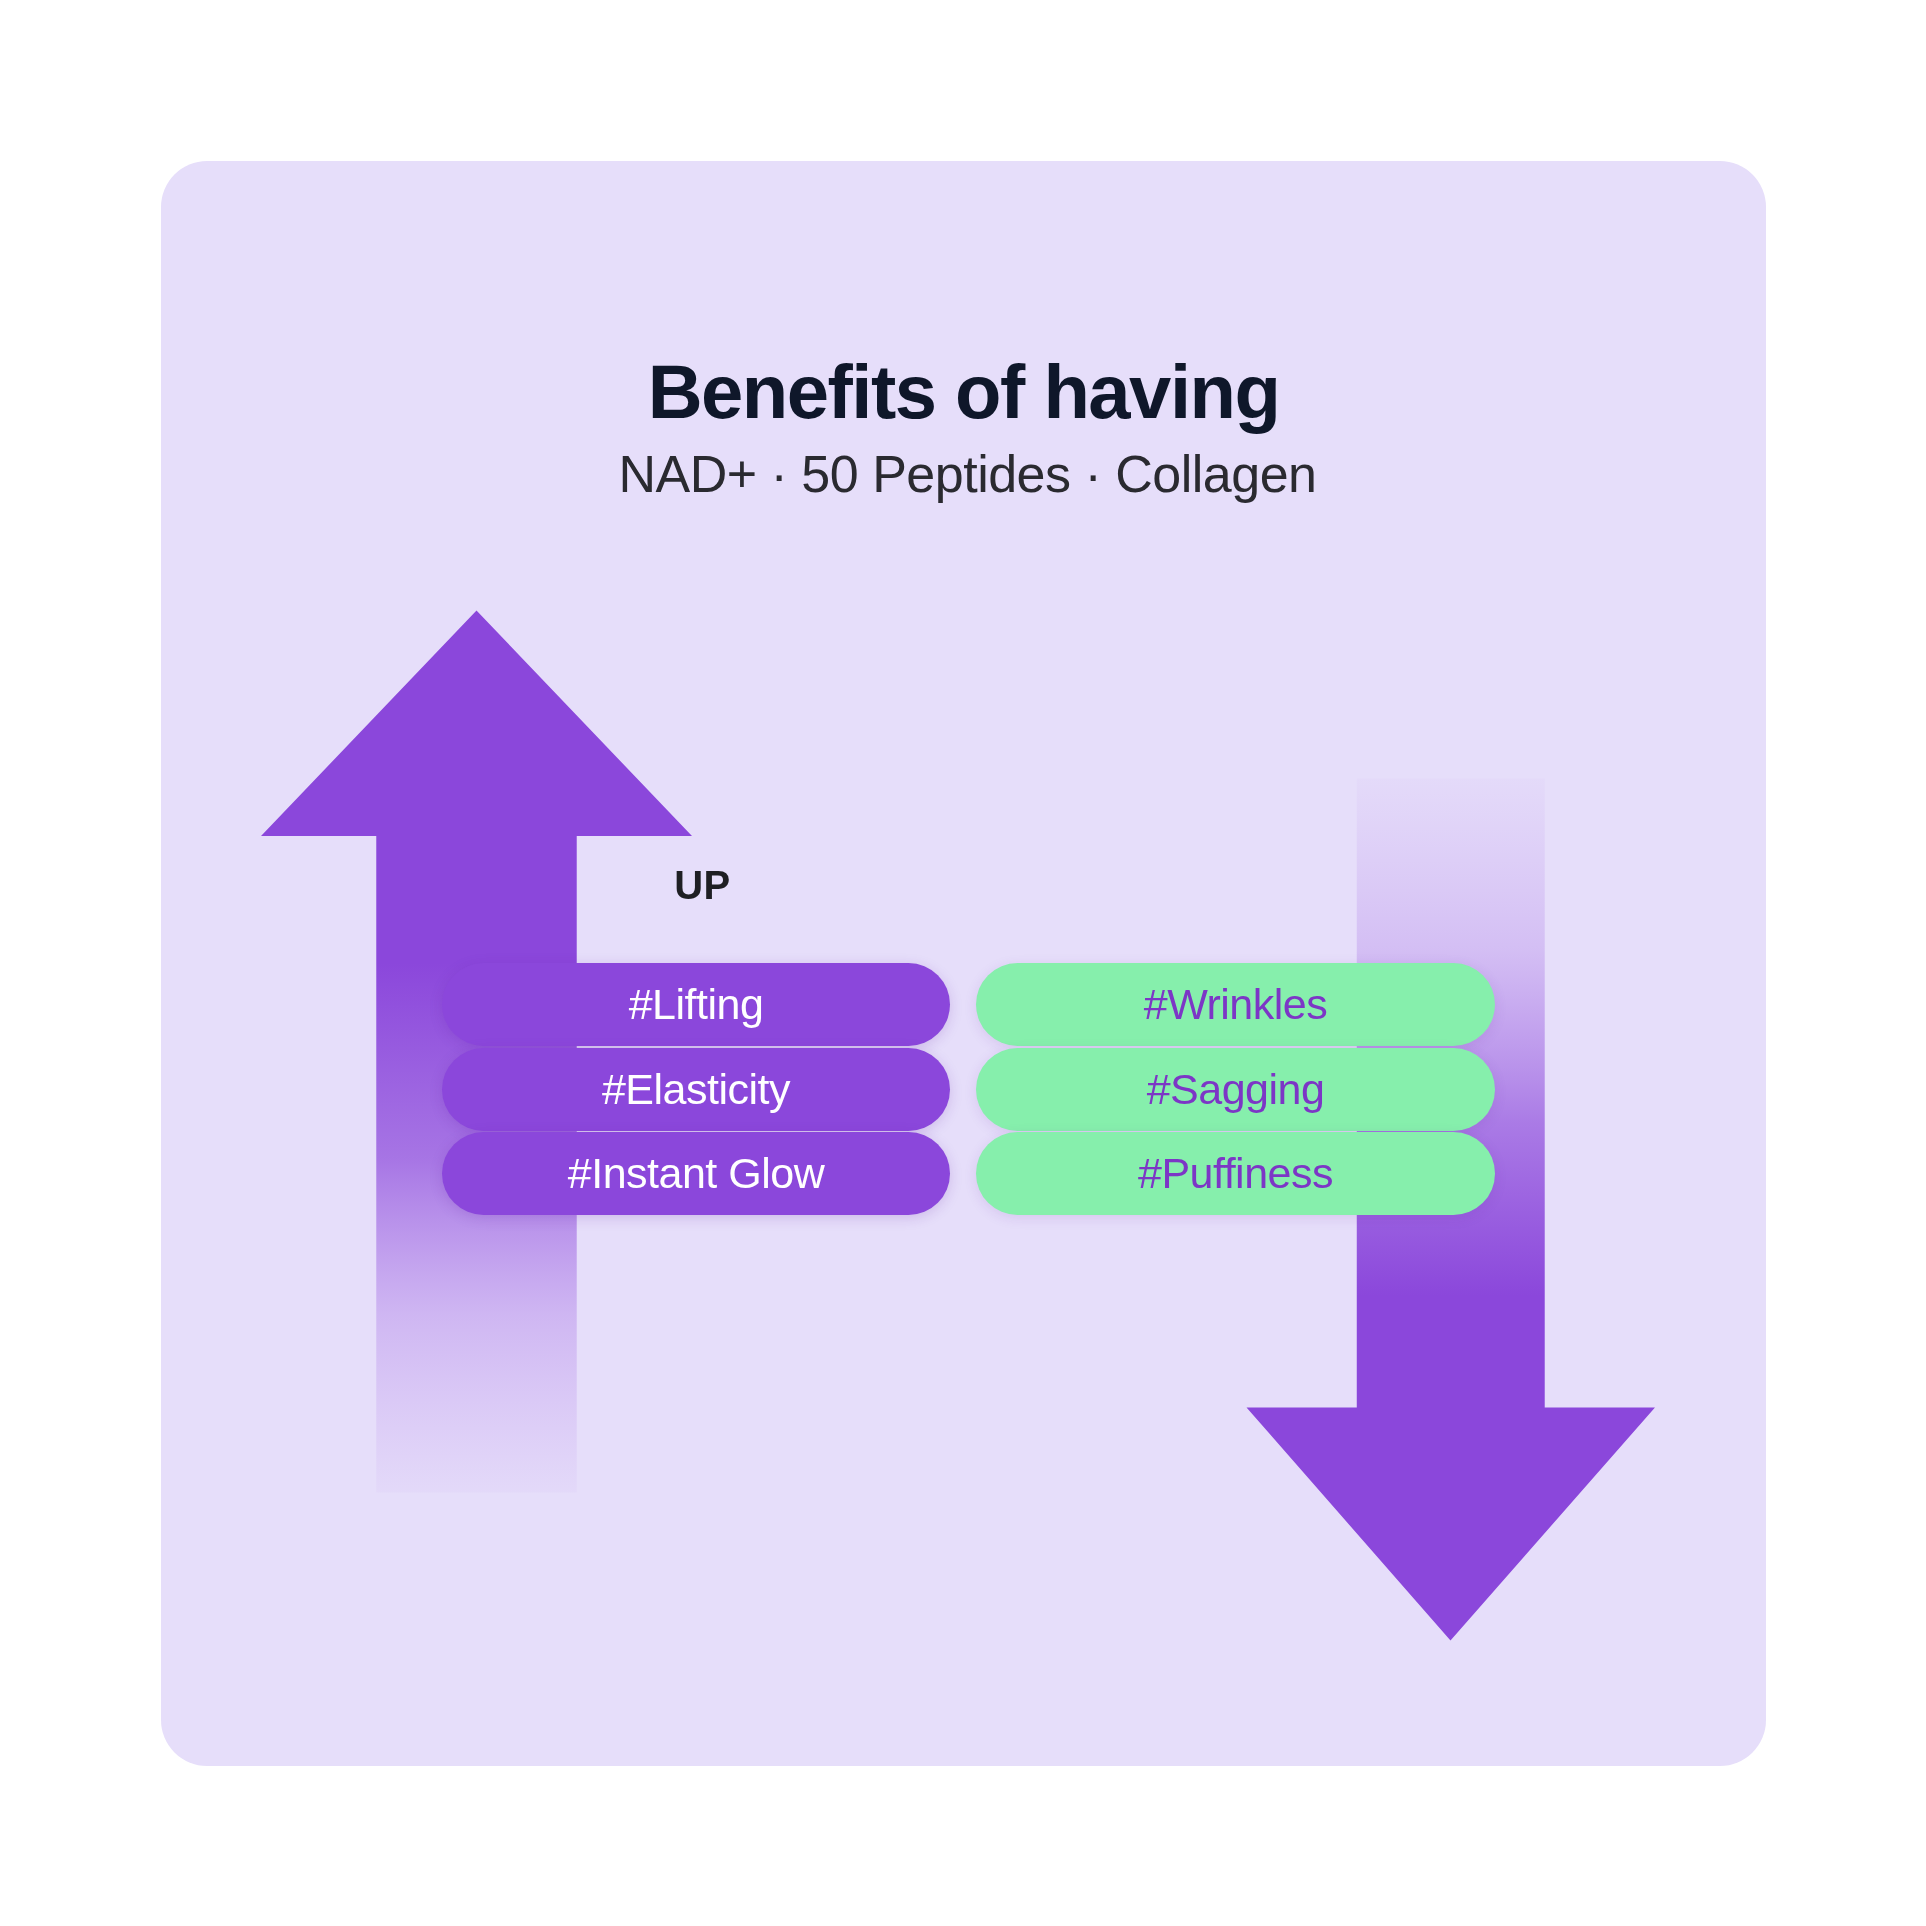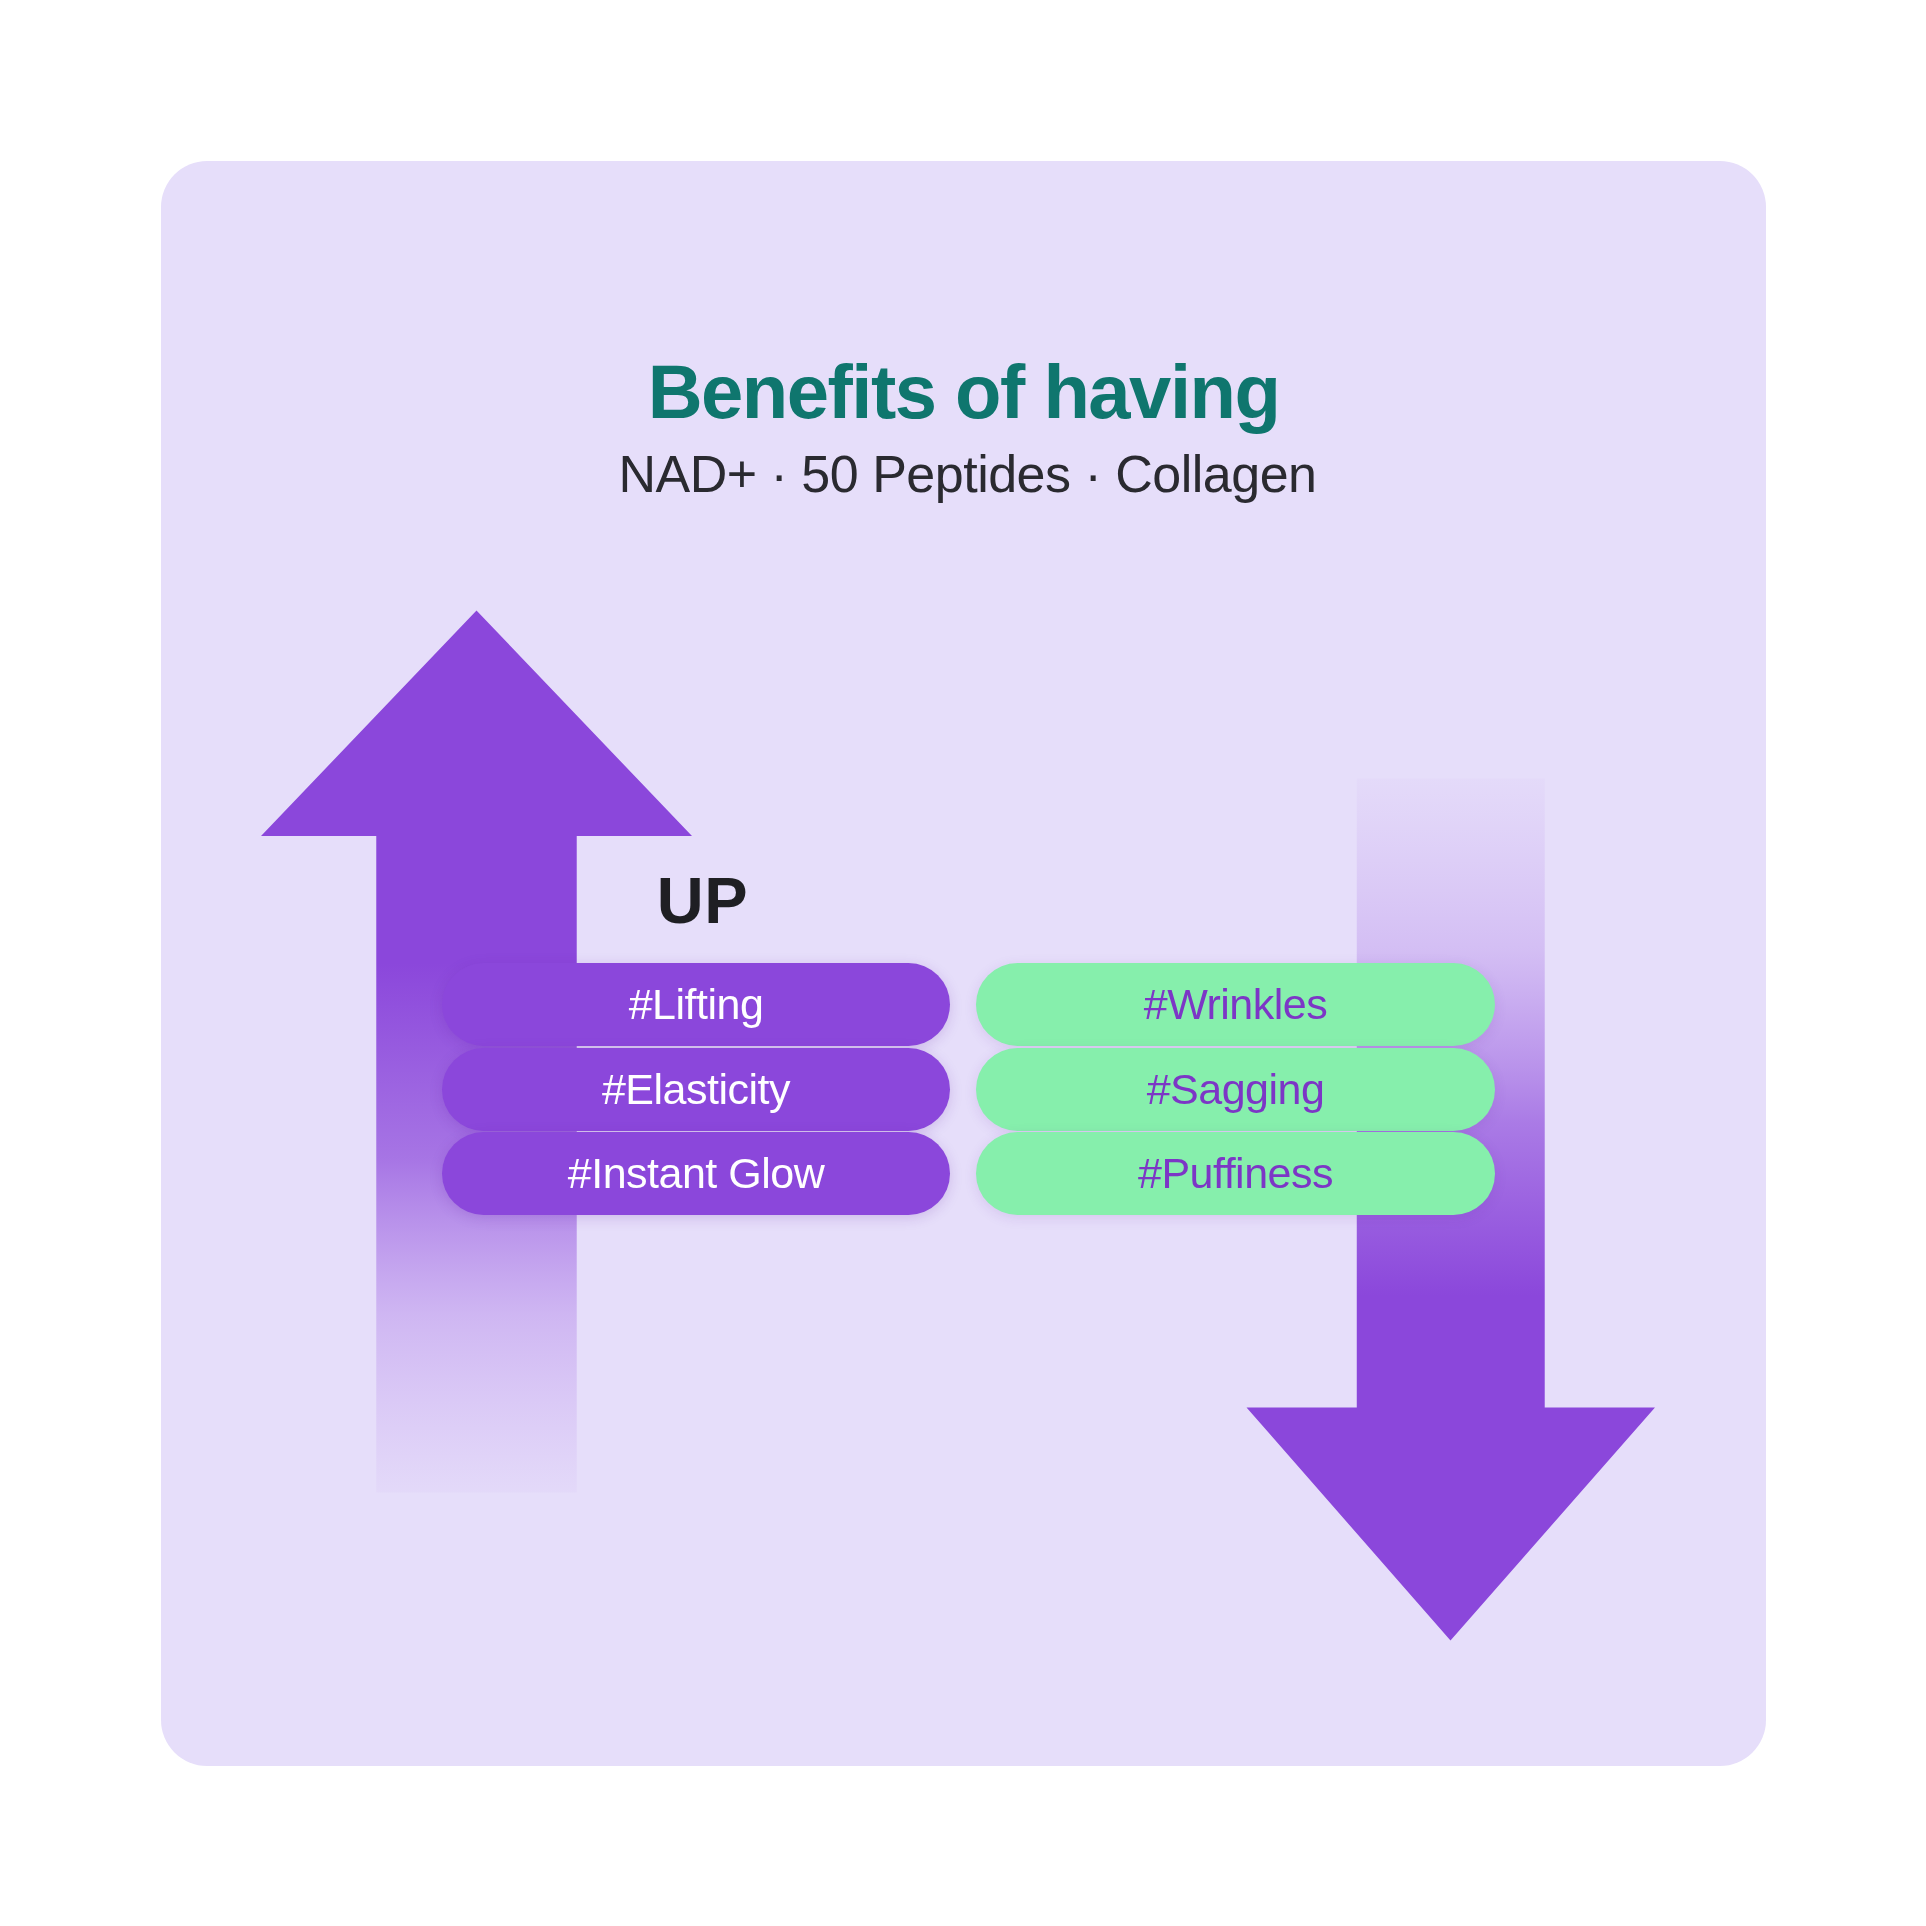--- a/index.html
+++ b/index.html
@@ -24,21 +24,21 @@
   
   .header{
     position:absolute;
     left:0;top:191px;
     width:1605px;
     text-align:center;
   }
   .title{
     font-size:76px;
     font-weight:bold;
-    color:#0f766e;
+    color:#0f172a;
     letter-spacing:-1.5px;
     line-height:1.05;
     margin:0;
     white-space:nowrap;
   }
   .subtitle{
     font-size:52px;
     font-weight:normal;
     color:#2A2A30;
     letter-spacing:-0.5px;
@@ -61,21 +61,21 @@
     width:1605px;height:702px;
   }
 
   .col-heads{
     position:absolute;
     left:0;top:0;width:1605px;height:80px;
   }
   .col-head{
     position:absolute;
     top:0;
-    font-size:65px;
+    font-size:40px;
     font-weight:bold;
     color:#1F1F23;
     letter-spacing:0.5px;
     text-align:center;
     white-space:nowrap;
   }
   .col-head.up{left:391px;width:301px;}
   .col-head.down{left:943px;width:301px;}
 
   .pill-grid{

